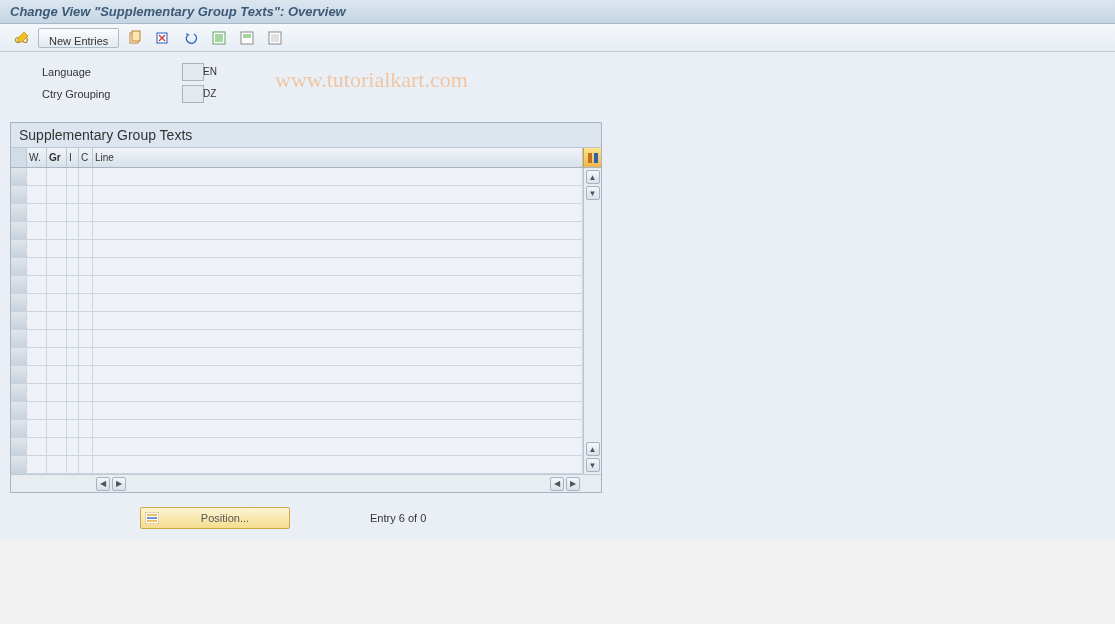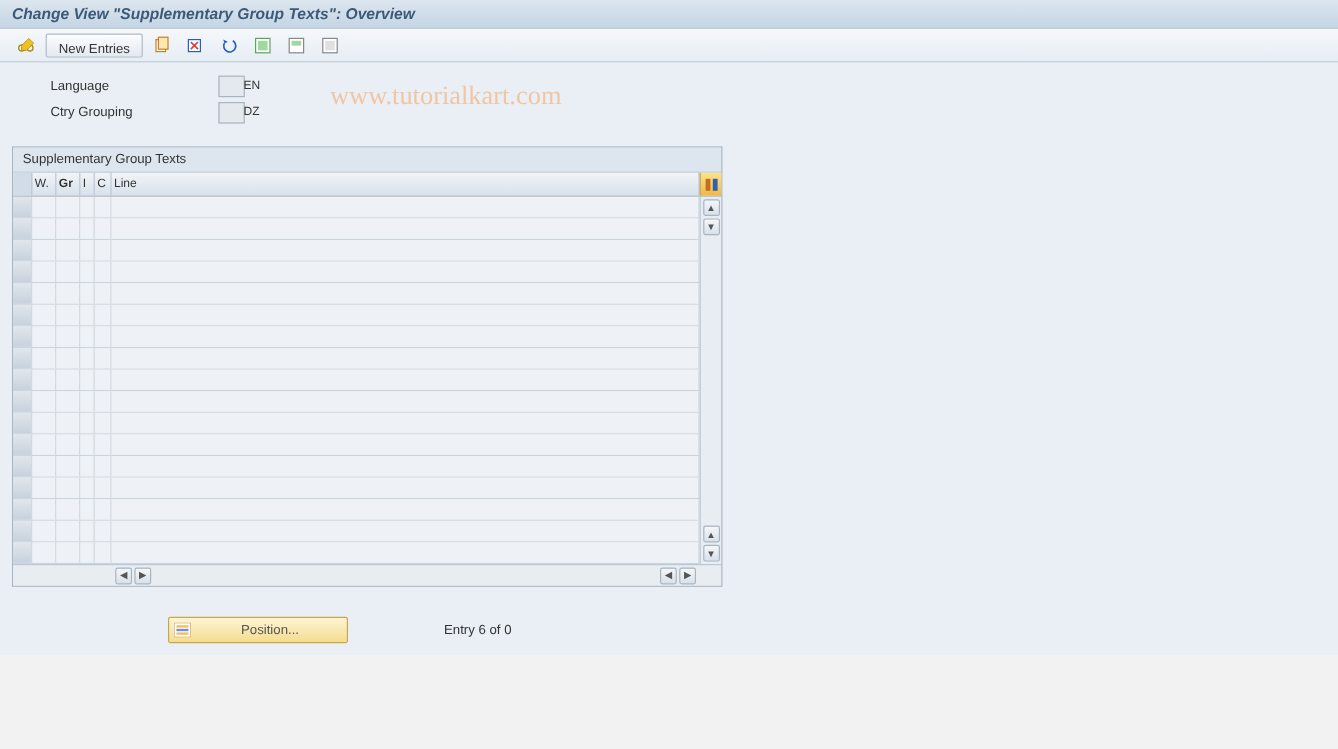--- a/index.html
+++ b/index.html
@@ -103,21 +103,21 @@
     }
     .table-panel {
       margin-top: 18px;
       width: 592px;
       border: 1px solid #a8b4c0;
       background: #e4ebf2;
     }
     .panel-title {
       background: #dde6ef;
       padding: 4px 8px;
-      font-size: 11px;
+      font-size: 14px;
       color: #333;
       border-bottom: 1px solid #bcc8d4;
     }
     .grid-wrap {
       display: flex;
     }
     .grid-main {
       flex: 1;
     }
     .grid-header {
@@ -217,21 +217,21 @@
       color: #555;
       cursor: pointer;
       margin: 0 1px;
     }
     .hscroll .track {
       flex: 1;
       height: 14px;
       margin: 0 2px;
     }
     .footer {
-      margin-top: 25px;
+      margin-top: 14px;
       padding-left: 130px;
       display: flex;
       align-items: center;
       gap: 80px;
     }
     .pos-btn {
       width: 150px;
       height: 22px;
       background: linear-gradient(to bottom, #fdf4d5, #f5dd8e);
       border: 1px solid #c9a84a;

